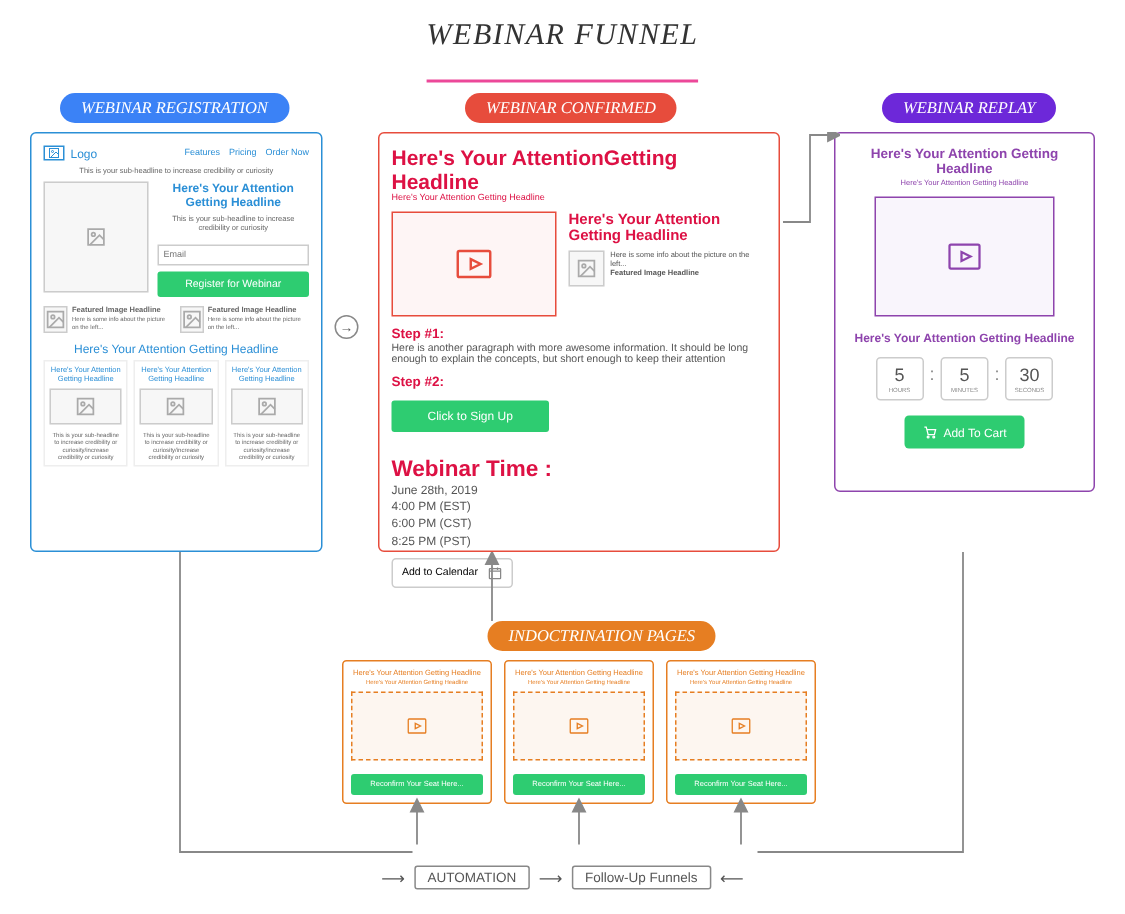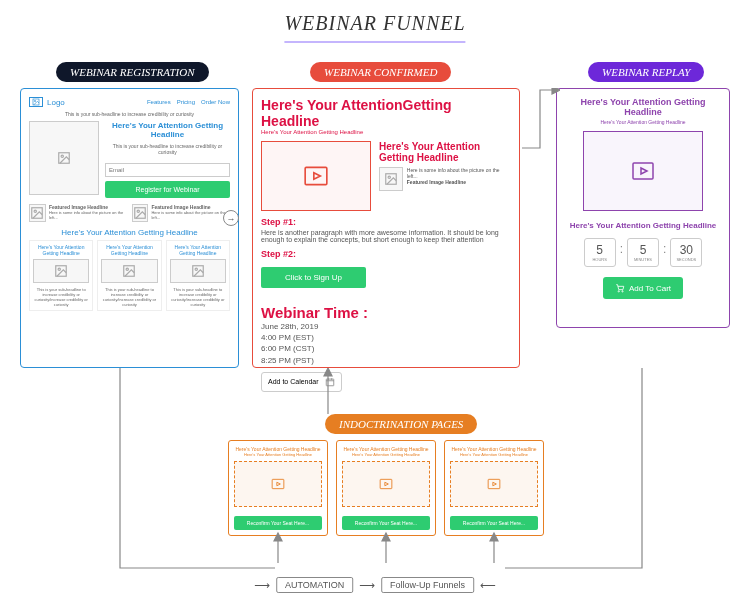--- a/index.html
+++ b/index.html
@@ -1,22 +1,22 @@
 <!DOCTYPE html>
 <html><head>
 <meta charset="utf-8">
 <style>
   * { box-sizing: border-box; margin: 0; padding: 0; }
   body { width: 750px; height: 609px; font-family: Arial, sans-serif; background: #fff; position: relative; overflow: hidden; }
-  .title { position: absolute; top: 12px; left: 50%; transform: translateX(-50%); font-family: 'Comic Sans MS', cursive; font-style: italic; font-size: 20px; color: #333; border-bottom: 2px solid #c4b5fd; padding-bottom: 6px; letter-spacing: 1px; }
+  .title { position: absolute; top: 12px; left: 50%; transform: translateX(-50%); font-family: 'Comic Sans MS', cursive; font-style: italic; font-size: 20px; color: #333; border-bottom: 2px solid #ec4899; padding-bottom: 18px; letter-spacing: 1px; }
   .tag { font-family: 'Comic Sans MS', cursive; font-style: italic; font-size: 11px; color: #fff; padding: 4px 14px; border-radius: 14px; text-align: center; white-space: nowrap; }
   .card { border: 1.5px solid; border-radius: 4px; background: #fff; padding: 8px; }
   
-  .reg-tag { position: absolute; top: 62px; left: 56px; background: #0f172a; }
-  .reg-card { position: absolute; top: 88px; left: 20px; width: 219px; height: 280px; border-color: #2b8fd6; font-size: 6px; color: #666; }
+  .reg-tag { position: absolute; top: 62px; left: 40px; background: #3b82f6; }
+  .reg-card { position: absolute; top: 88px; left: 20px; width: 195px; height: 280px; border-color: #2b8fd6; font-size: 6px; color: #666; }
   .reg-header { display: flex; align-items: center; gap: 4px; }
   .logo-box { width: 14px; height: 10px; border: 1px solid #2b8fd6; display: flex; align-items: center; justify-content: center; }
   .logo-box svg { width: 10px; height: 8px; }
   .reg-nav { margin-left: auto; display: flex; gap: 6px; font-size: 6px; color: #2b8fd6; }
   .reg-sub { text-align: center; font-size: 5px; margin: 4px 0; }
   .reg-main { display: flex; gap: 6px; margin-top: 4px; }
   .img-ph { border: 1px solid #ccc; background: #f7f7f7; display: flex; align-items: center; justify-content: center; }
   .img-ph svg { width: 14px; height: 14px; stroke: #aaa; }
   .reg-form { flex: 1; text-align: center; }
   .blue-head { color: #2b8fd6; font-size: 8px; font-weight: bold; margin-bottom: 2px; }

